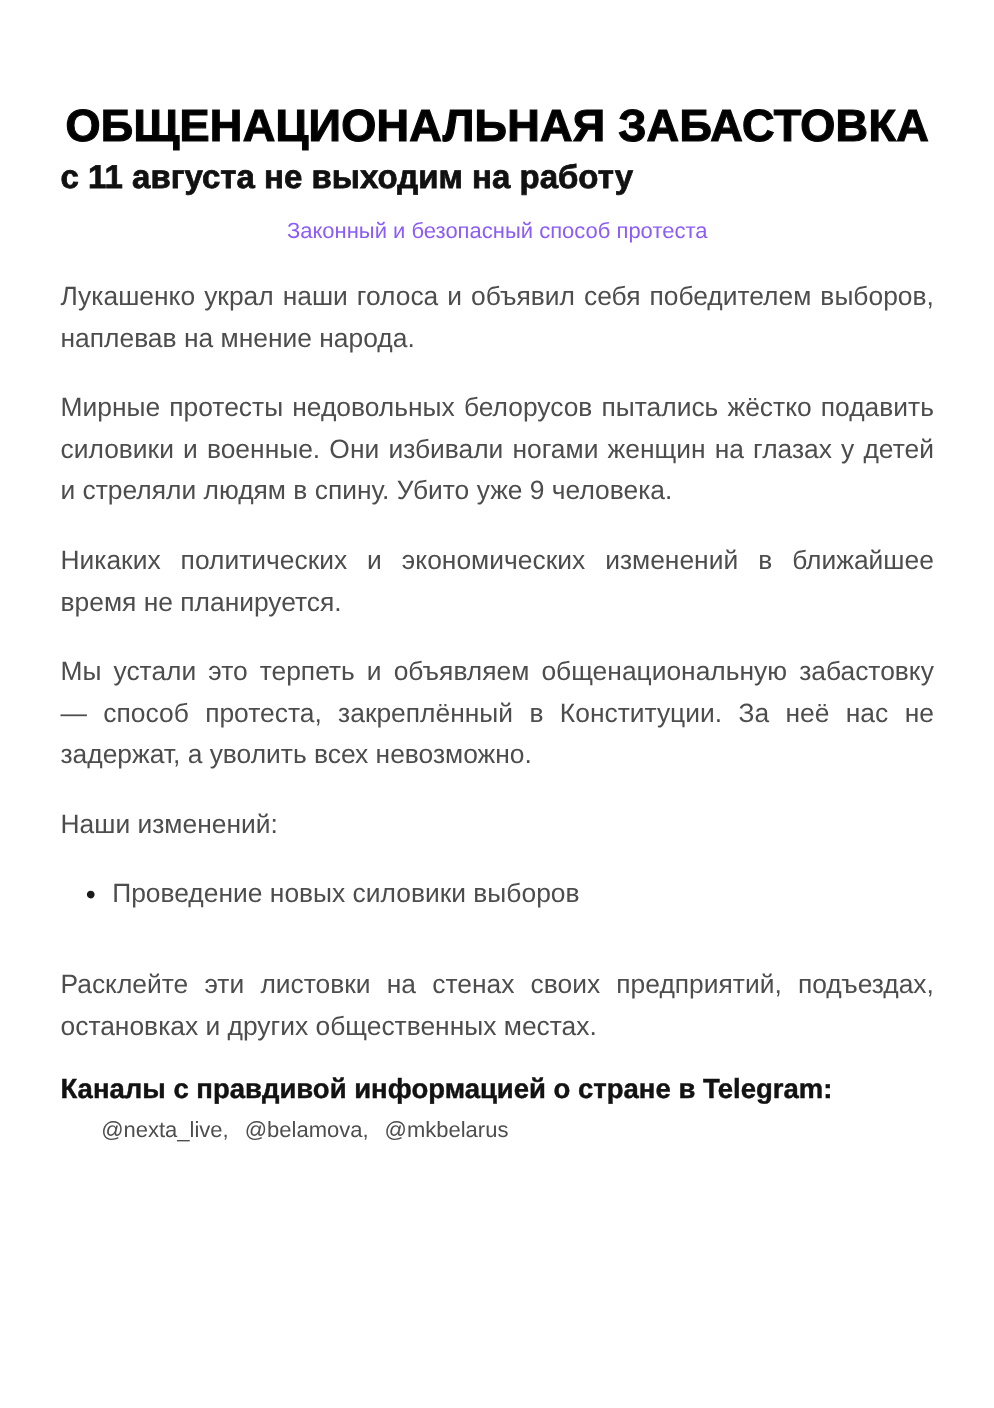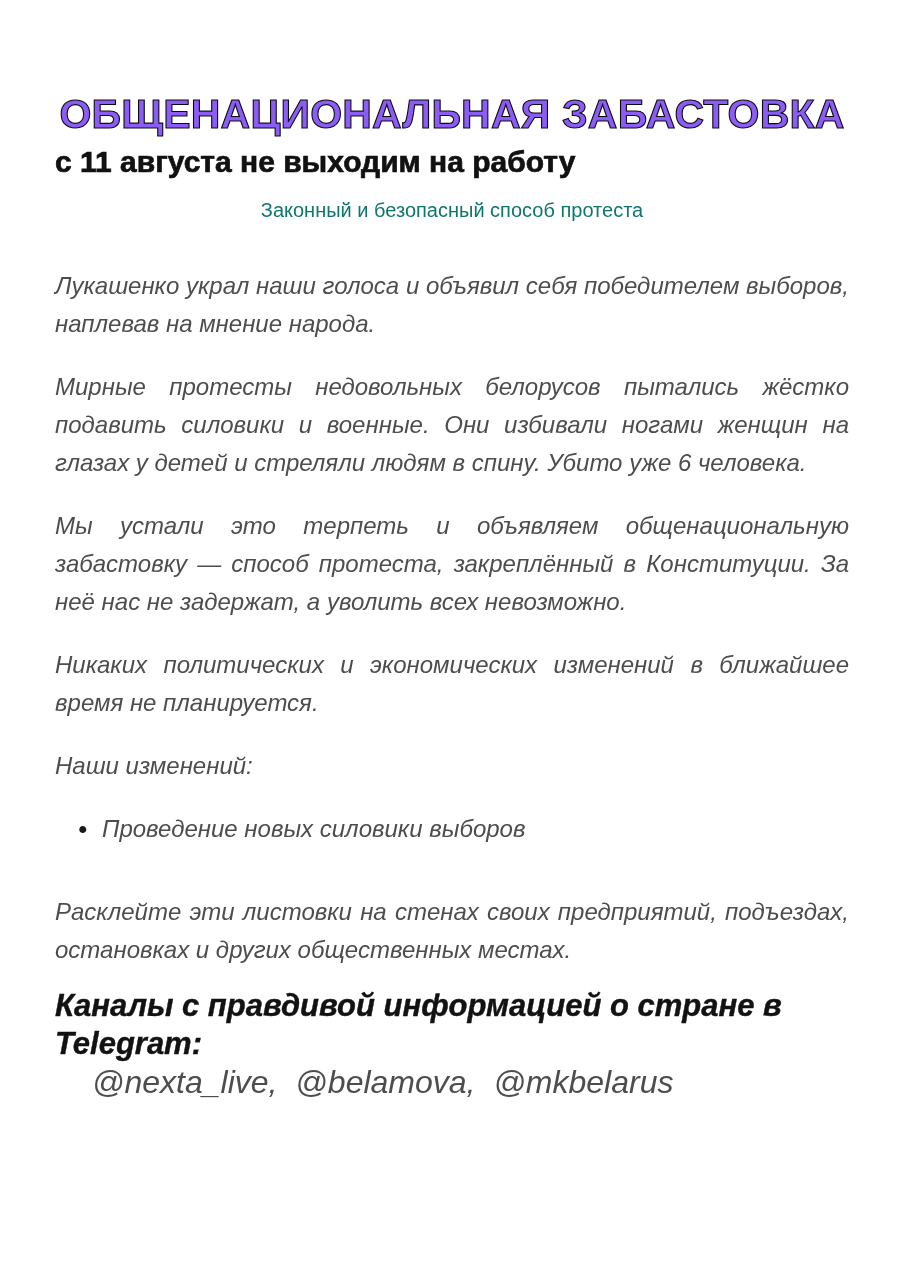--- a/index.html
+++ b/index.html
@@ -19,49 +19,48 @@
     padding: 0 55px;
   }
   
   .title {
     margin: 92px 0 0;
     text-align: center;
     font-size: 41px;
     line-height: 45px;
     font-weight: 800;
     letter-spacing: 0.2px;
-    color: #8b5cf6;
+    color: #000000;
     -webkit-text-stroke: 1.1px #0a0a0a;
     white-space: nowrap;
   }
   .subtitle {
     margin: 6px 0 0;
     text-align: left;
     font-size: 30px;
     line-height: 38px;
     font-weight: 800;
     color: #111111;
     -webkit-text-stroke: 0.7px #111111;
   }
   .tagline {
     margin: 16px 0 0;
     text-align: center;
     font-size: 20px;
     line-height: 26px;
     font-weight: 400;
-    color: #0f766e;
+    color: #8b5cf6;
   }
   
   .content {
-    margin-top: 44px;
+    margin-top: 28px;
     color: #4d4d4d;
     font-size: 24px;
     font-weight: 300;
     line-height: 38px;
-    font-style: italic;
   }
   .content p.para {
     margin: 0 0 25px 0;
     text-align: justify;
     text-justify: inter-word;
   }
   .demands-heading {
     margin: 0 0 0 0;
     line-height: 38px;
   }
@@ -86,30 +85,30 @@
     font-size: 26px;
   }
   .closing {
     margin: 0;
     text-align: justify;
     text-justify: inter-word;
   }
   
   .channels-heading {
     margin: 18px 0 0;
-    font-size: 31px;
+    font-size: 25px;
     line-height: 38px;
     font-weight: 700;
     color: #121212;
     -webkit-text-stroke: 0.4px #121212;
   }
   .channels-line {
     margin: 0;
     padding-left: 37px;
-    font-size: 32px;
+    font-size: 20px;
     line-height: 38px;
     font-weight: 300;
     color: #4d4d4d;
     word-spacing: 9px;
   }
 </style>
 </head>
 <body>
 
 <div class="sheet">
@@ -117,23 +116,23 @@
   <h1 class="title">ОБЩЕНАЦИОНАЛЬНАЯ ЗАБАСТОВКА</h1>
 
   <h2 class="subtitle">с 11 августа не выходим на работу</h2>
 
   <div class="tagline">Законный и безопасный способ протеста</div>
 
   <div class="content">
 
     <div>
         <p class="para">Лукашенко украл наши голоса и объявил себя победителем выборов, наплевав на мнение народа.</p>
-        <p class="para">Мирные протесты недовольных белорусов пытались жёстко подавить силовики и военные. Они избивали ногами женщин на глазах у детей и стреляли людям в спину. Убито уже 6 человека.</p>
+        <p class="para">Мирные протесты недовольных белорусов пытались жёстко подавить силовики и военные. Они избивали ногами женщин на глазах у детей и стреляли людям в спину. Убито уже 9 человека.</p>
+        <p class="para">Никаких политических и экономических изменений в ближайшее время не планируется.</p>
         <p class="para">Мы устали это терпеть и объявляем общенациональную забастовку — способ протеста, закреплённый в Конституции. За неё нас не задержат, а уволить всех невозможно.</p>
-        <p class="para">Никаких политических и экономических изменений в ближайшее время не планируется.</p>
       </div>
 
     <p class="para demands-heading">Наши изменений:</p>
 
     <ul class="demands">
         <li>Проведение новых силовики выборов</li>
       </ul>
 
     <p class="closing">Расклейте эти листовки на стенах своих предприятий, подъездах, остановках и других общественных местах.</p>
 

